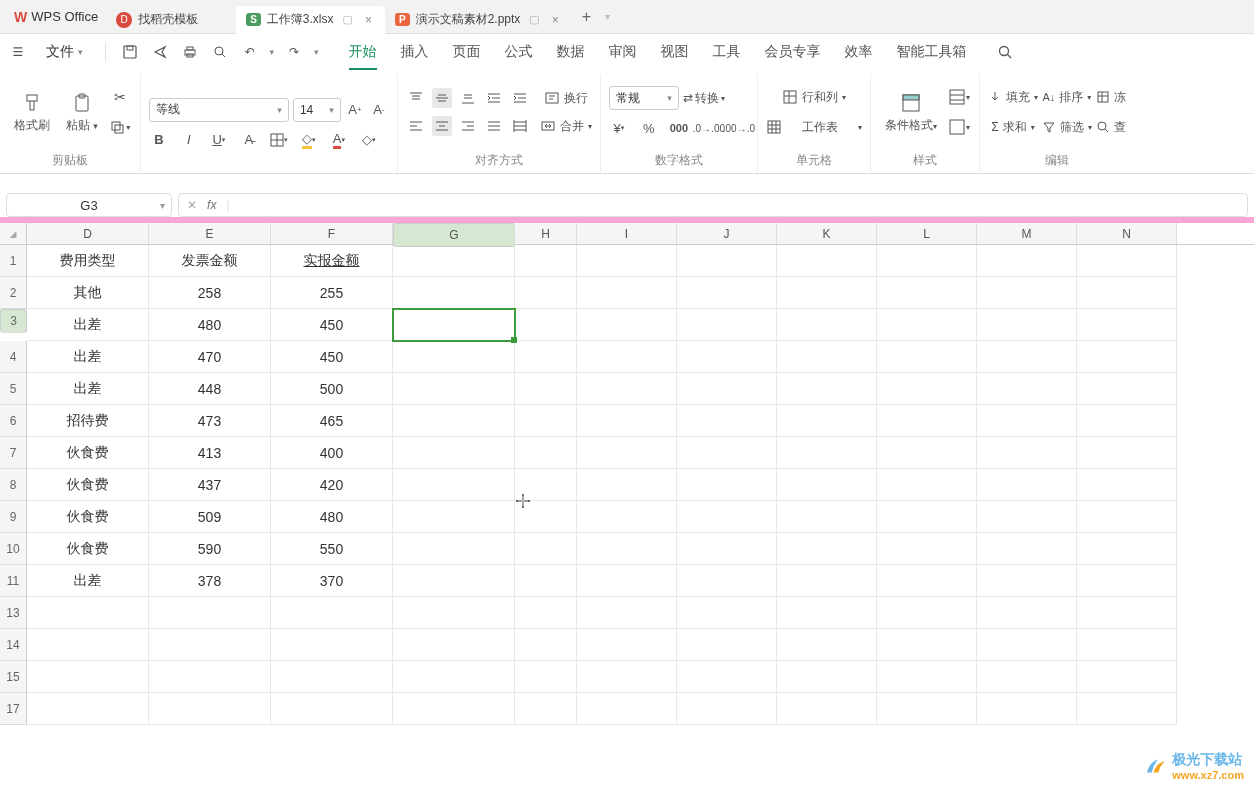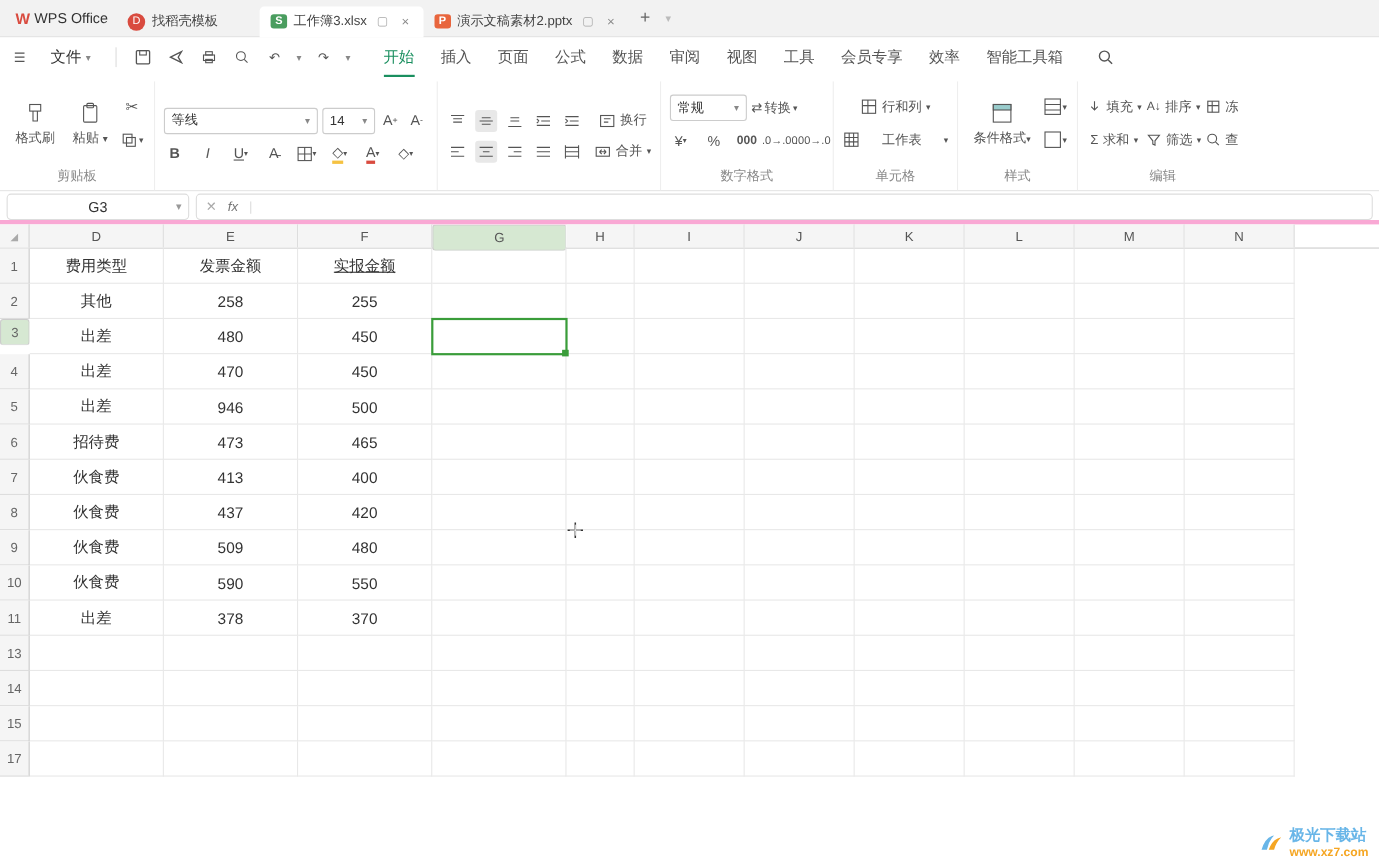--- a/index.html
+++ b/index.html
@@ -38,21 +38,21 @@
 .big-btn .lbl { font-size: 12px; color: #555; }
 .small-row { display: flex; gap: 4px; align-items: center; }
 .small-stack { display: flex; flex-direction: column; gap: 6px; }
 .sel { border: 1px solid #ccc; border-radius: 3px; height: 24px; padding: 0 6px; font-size: 12px; background: #fff; display: inline-flex; align-items: center; gap: 4px; }
 .sel .arrow { color: #888; font-size: 9px; }
 .tool-icon { width: 24px; height: 24px; display: inline-flex; align-items: center; justify-content: center; color: #555; font-size: 14px; }
 .tool-iconsm { width: 20px; height: 20px; display: inline-flex; align-items: center; justify-content: center; color: #555; font-size: 13px; }
 svg { display: block; }
 
 
-.formula-bar { height: 30px; display: flex; border-bottom: 4px solid #f9a8d4; background: #fff; }
+.formula-bar { height: 30px; display: flex; align-items: center; border-bottom: 6px solid #f9a8d4; background: #fff; margin-top: 19px; }
 .name-box { width: 166px; border: 1px solid #ddd; border-radius: 4px; margin: 2px 6px; height: 24px; display: flex; align-items: center; padding: 0 8px; font-size: 13px; justify-content: center; position: relative; }
 .name-box .arrow { position: absolute; right: 6px; color: #999; font-size: 10px; }
 .fx-area { flex: 1; display: flex; align-items: center; border: 1px solid #ddd; border-radius: 4px; height: 24px; margin: 2px 6px 2px 0; padding: 0 8px; gap: 10px; }
 .fx-lbl { font-style: italic; color: #777; }
 
 
 .grid-wrap { position: relative; }
 .col-headers { display: flex; height: 22px; border-bottom: 1px solid #ccc; }
 .corner { width: 27px; background: #f5f5f5; border-right: 1px solid #ccc; display: flex; align-items: center; justify-content: center; color: #aaa; font-size: 9px; }
 .col-h { background: #f5f5f5; border-right: 1px solid #ddd; display: flex; align-items: center; justify-content: center; font-size: 12px; color: #555; }
@@ -308,20 +308,21 @@
         <span class="tool-icon" style="width:auto;gap:4px;font-size:12px">
             <svg width="16" height="16" viewBox="0 0 16 16">
               <rect x="2" y="4" width="12" height="8" fill="none" stroke="#555"></rect>
               <path d="M5 8 H11 M5 8 L7 6 M5 8 L7 10 M11 8 L9 6 M11 8 L9 10" stroke="#555" fill="none"></path>
             </svg>
             <span>合并</span>
             <span style="font-size:8px">▾</span>
           </span>
       </div>
     </div>
+    <div class="ribbon-group-label">对齐方式</div>
   </div>
 
   <div class="ribbon-group">
     <div class="ribbon-group-body">
       <div class="small-stack" style="gap:8px">
         <div class="small-row">
           <span class="sel" style="width:70px">
               <span>常规</span>
               <span class="arrow" style="margin-left:auto">▾</span>
             </span>
@@ -523,21 +524,21 @@
         <div class="cell" style="width: 100px;"></div>
         <div class="cell" style="width: 100px;"></div>
         <div class="cell" style="width: 100px;"></div>
         <div class="cell" style="width: 100px;"></div>
         <div class="cell" style="width: 100px;"></div>
         <div class="cell" style="width: 100px;"></div>
       </div>
       <div class="grid-row">
         <div class="row-h">5</div>
         <div class="cell" style="width: 122px;">出差</div>
-        <div class="cell" style="width: 122px;">946</div>
+        <div class="cell" style="width: 122px;">448</div>
         <div class="cell" style="width: 122px;">500</div>
         <div class="cell" style="width: 122px;"></div>
         <div class="cell" style="width: 62px;"></div>
         <div class="cell" style="width: 100px;"></div>
         <div class="cell" style="width: 100px;"></div>
         <div class="cell" style="width: 100px;"></div>
         <div class="cell" style="width: 100px;"></div>
         <div class="cell" style="width: 100px;"></div>
         <div class="cell" style="width: 100px;"></div>
       </div>

